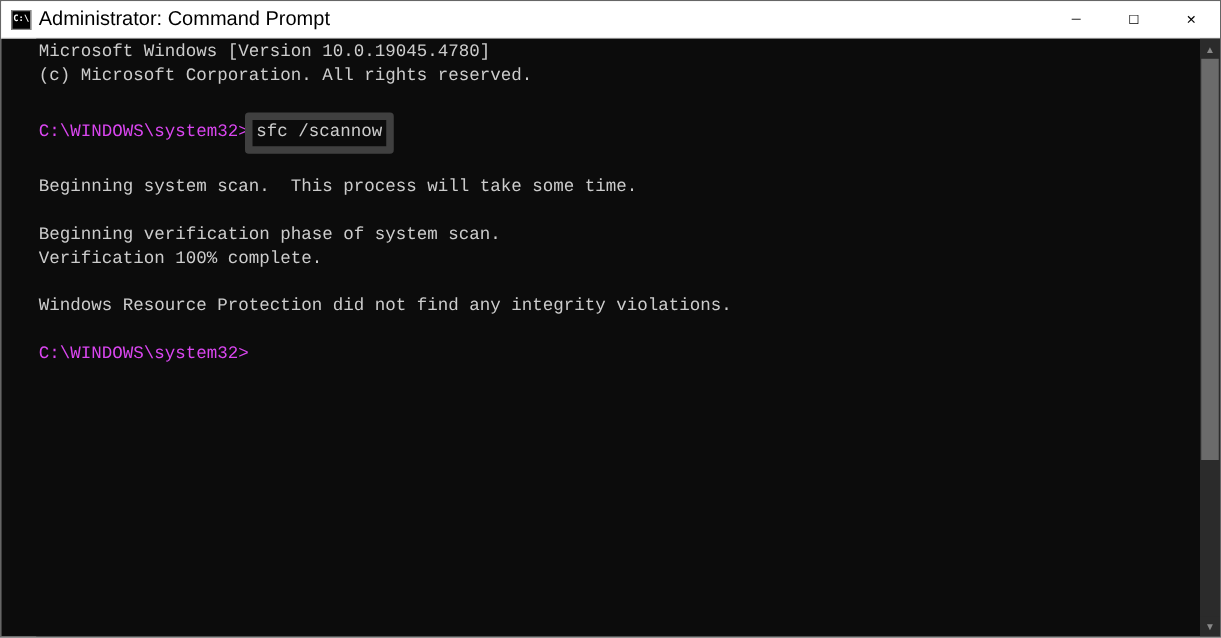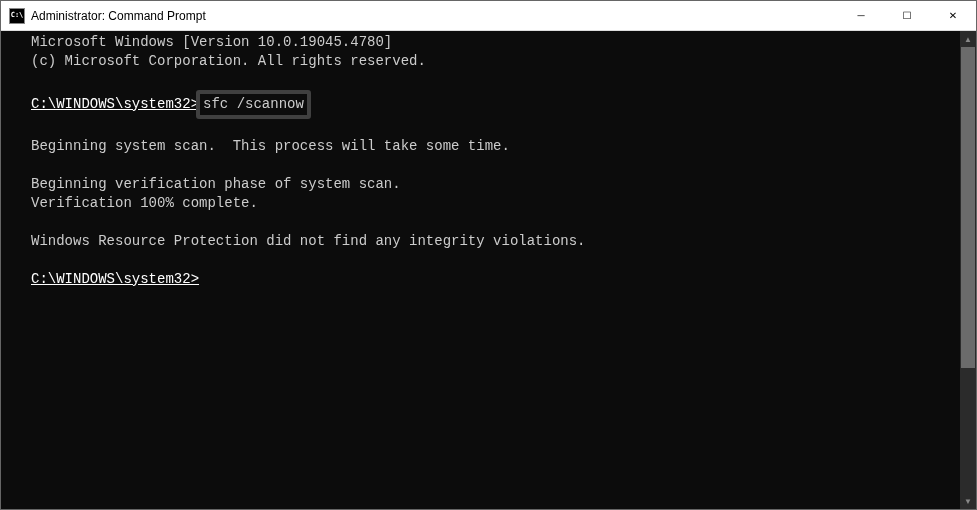--- a/index.html
+++ b/index.html
@@ -39,21 +39,21 @@
       justify-content: center;
       background: #000;
       color: #fff;
       font-size: 7px;
       font-family: Consolas, monospace;
       font-weight: bold;
       line-height: 1;
       border: 1px solid #888;
     }
     .titlebar-text {
-      font-size: 12px;
+      font-size: 16px;
       color: #000;
       flex: 1;
     }
     .window-controls {
       display: flex;
       height: 100%;
     }
     .window-control {
       width: 46px;
       height: 100%;
@@ -79,28 +79,27 @@
       font-size: 14px;
       line-height: 1.35;
       padding: 2px 0 0 2px;
       white-space: pre;
       overflow: hidden;
     }
     .terminal-line {
       min-height: 18px;
     }
     .prompt {
-      color: #ffffff;
-      text-decoration: underline;
+      color: #d946ef;
     }
     .command {
       color: #cccccc;
     }
     .highlight-box {
-      border: 4px solid #404040;
+      border: 6px solid #404040;
       border-radius: 3px;
       padding: 1px 3px;
       display: inline-block;
       margin-left: -3px;
     }
     .scrollbar {
       width: 16px;
       background: #2b2b2b;
       position: relative;
     }

